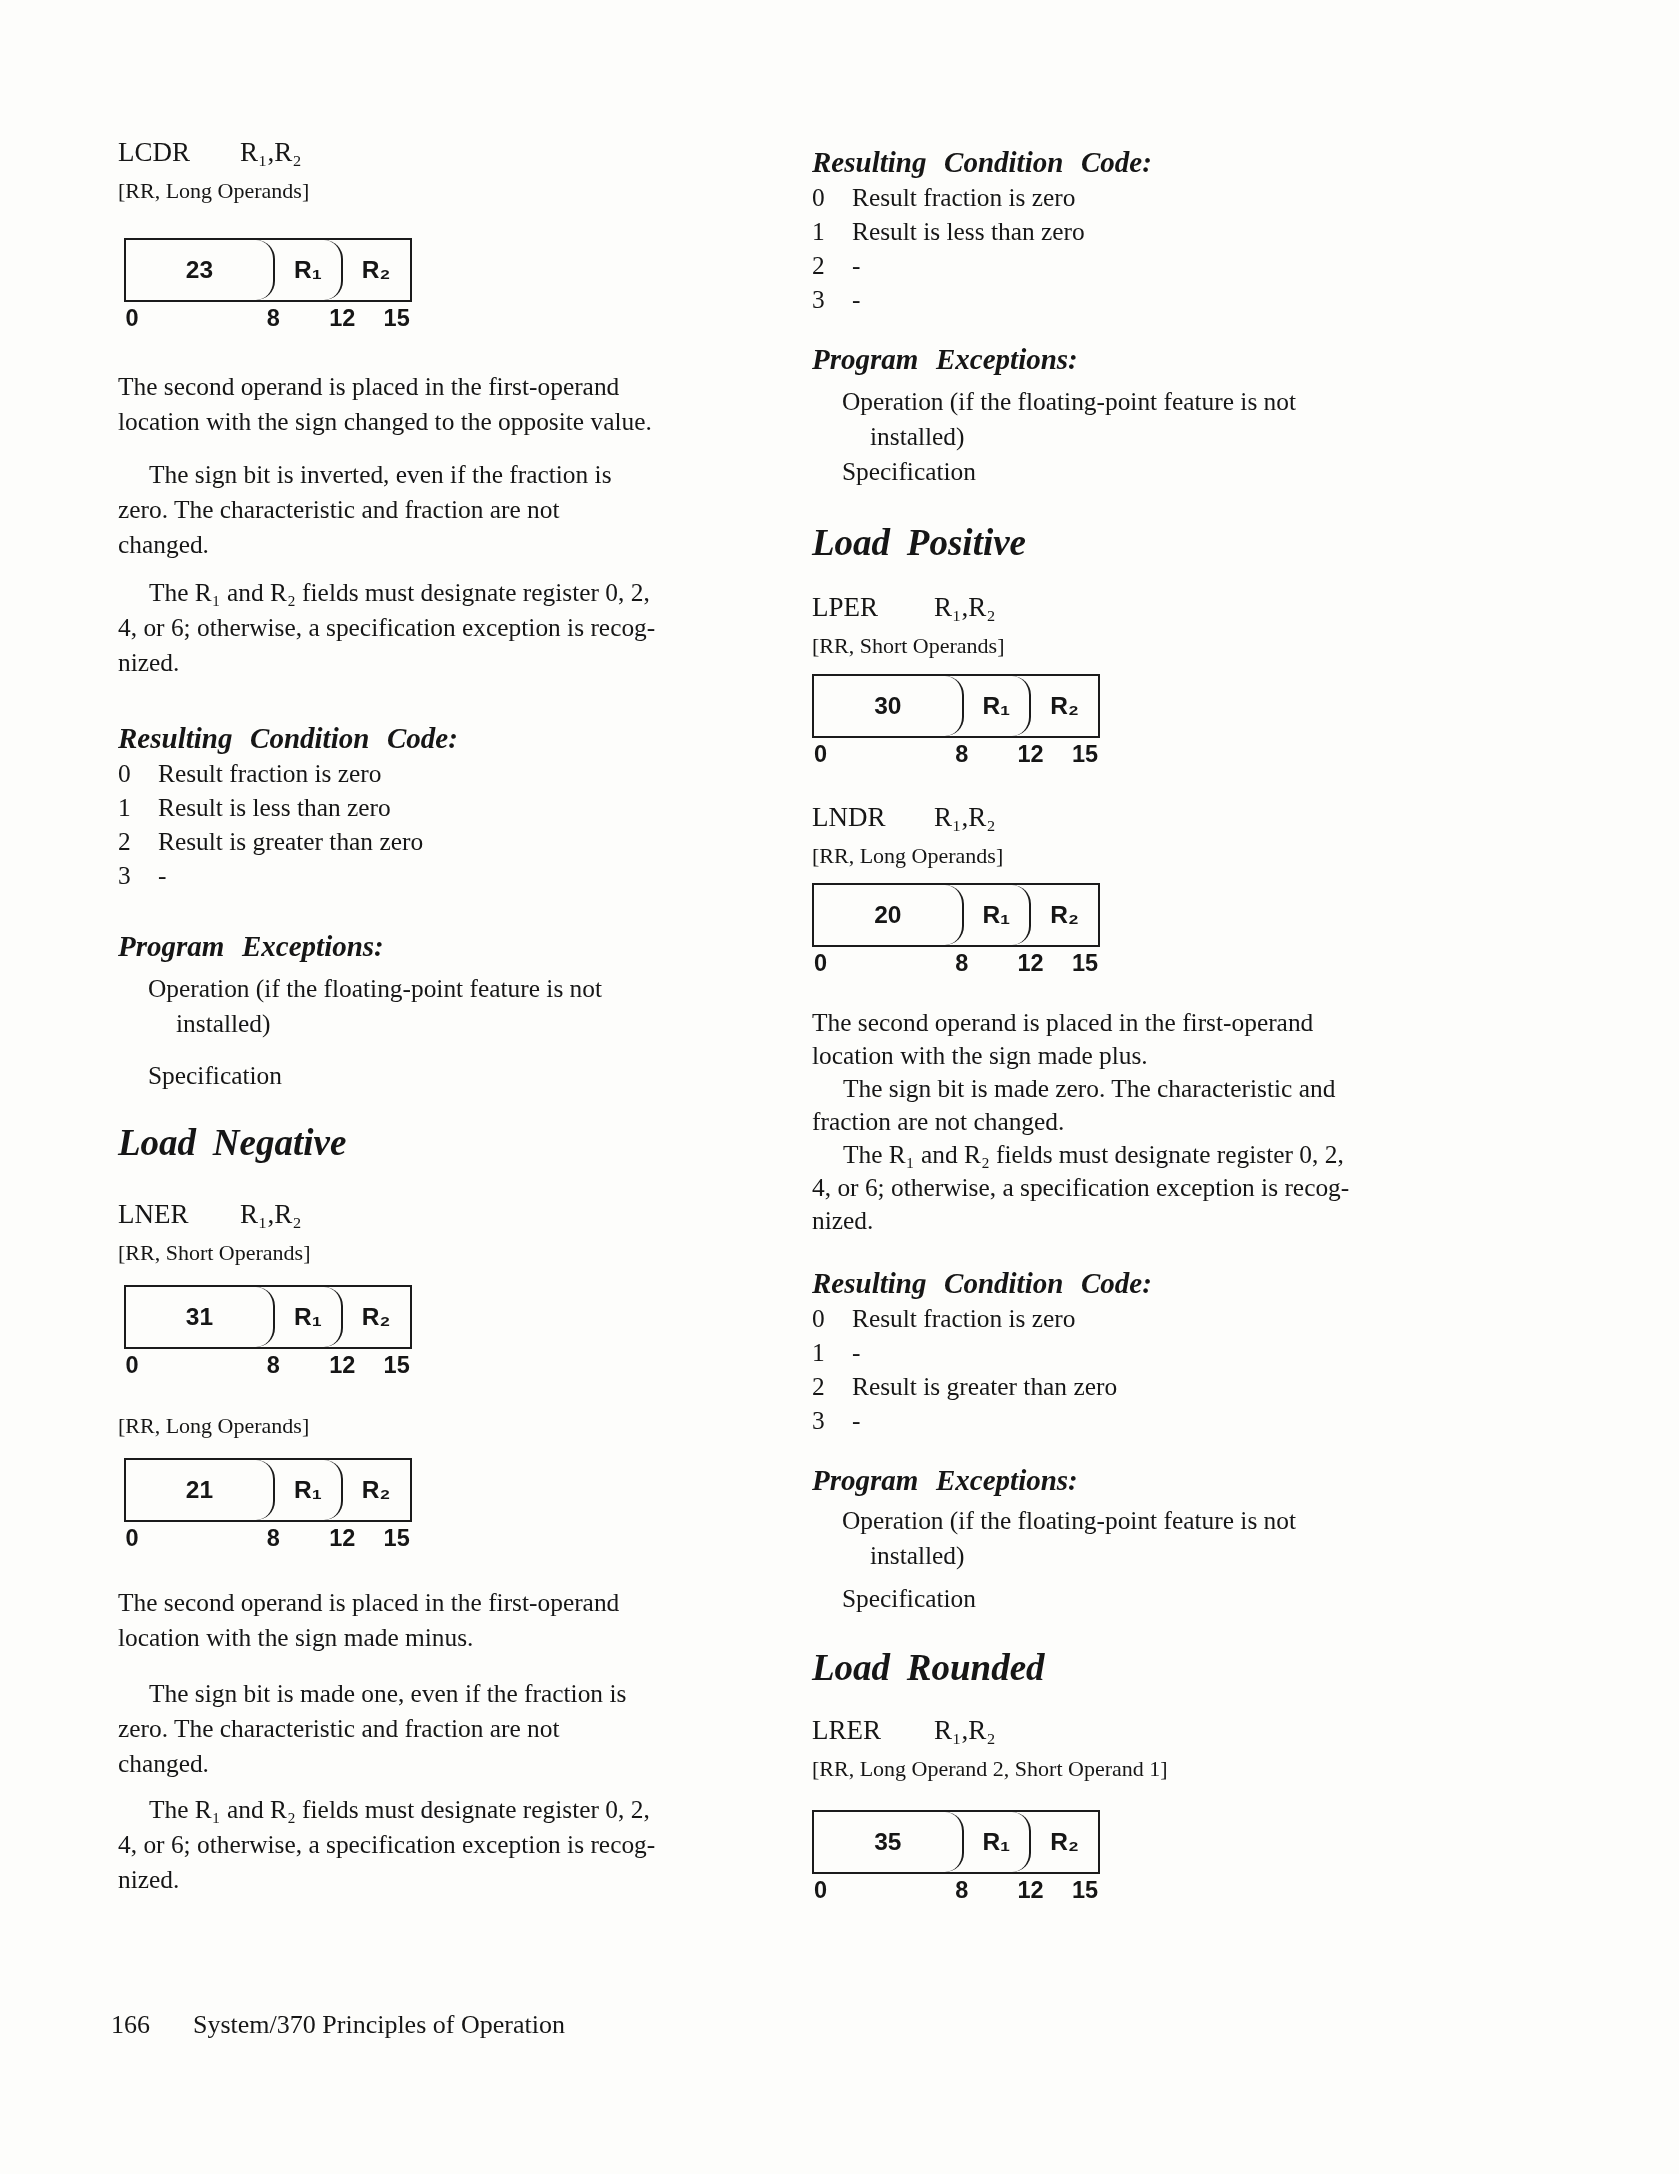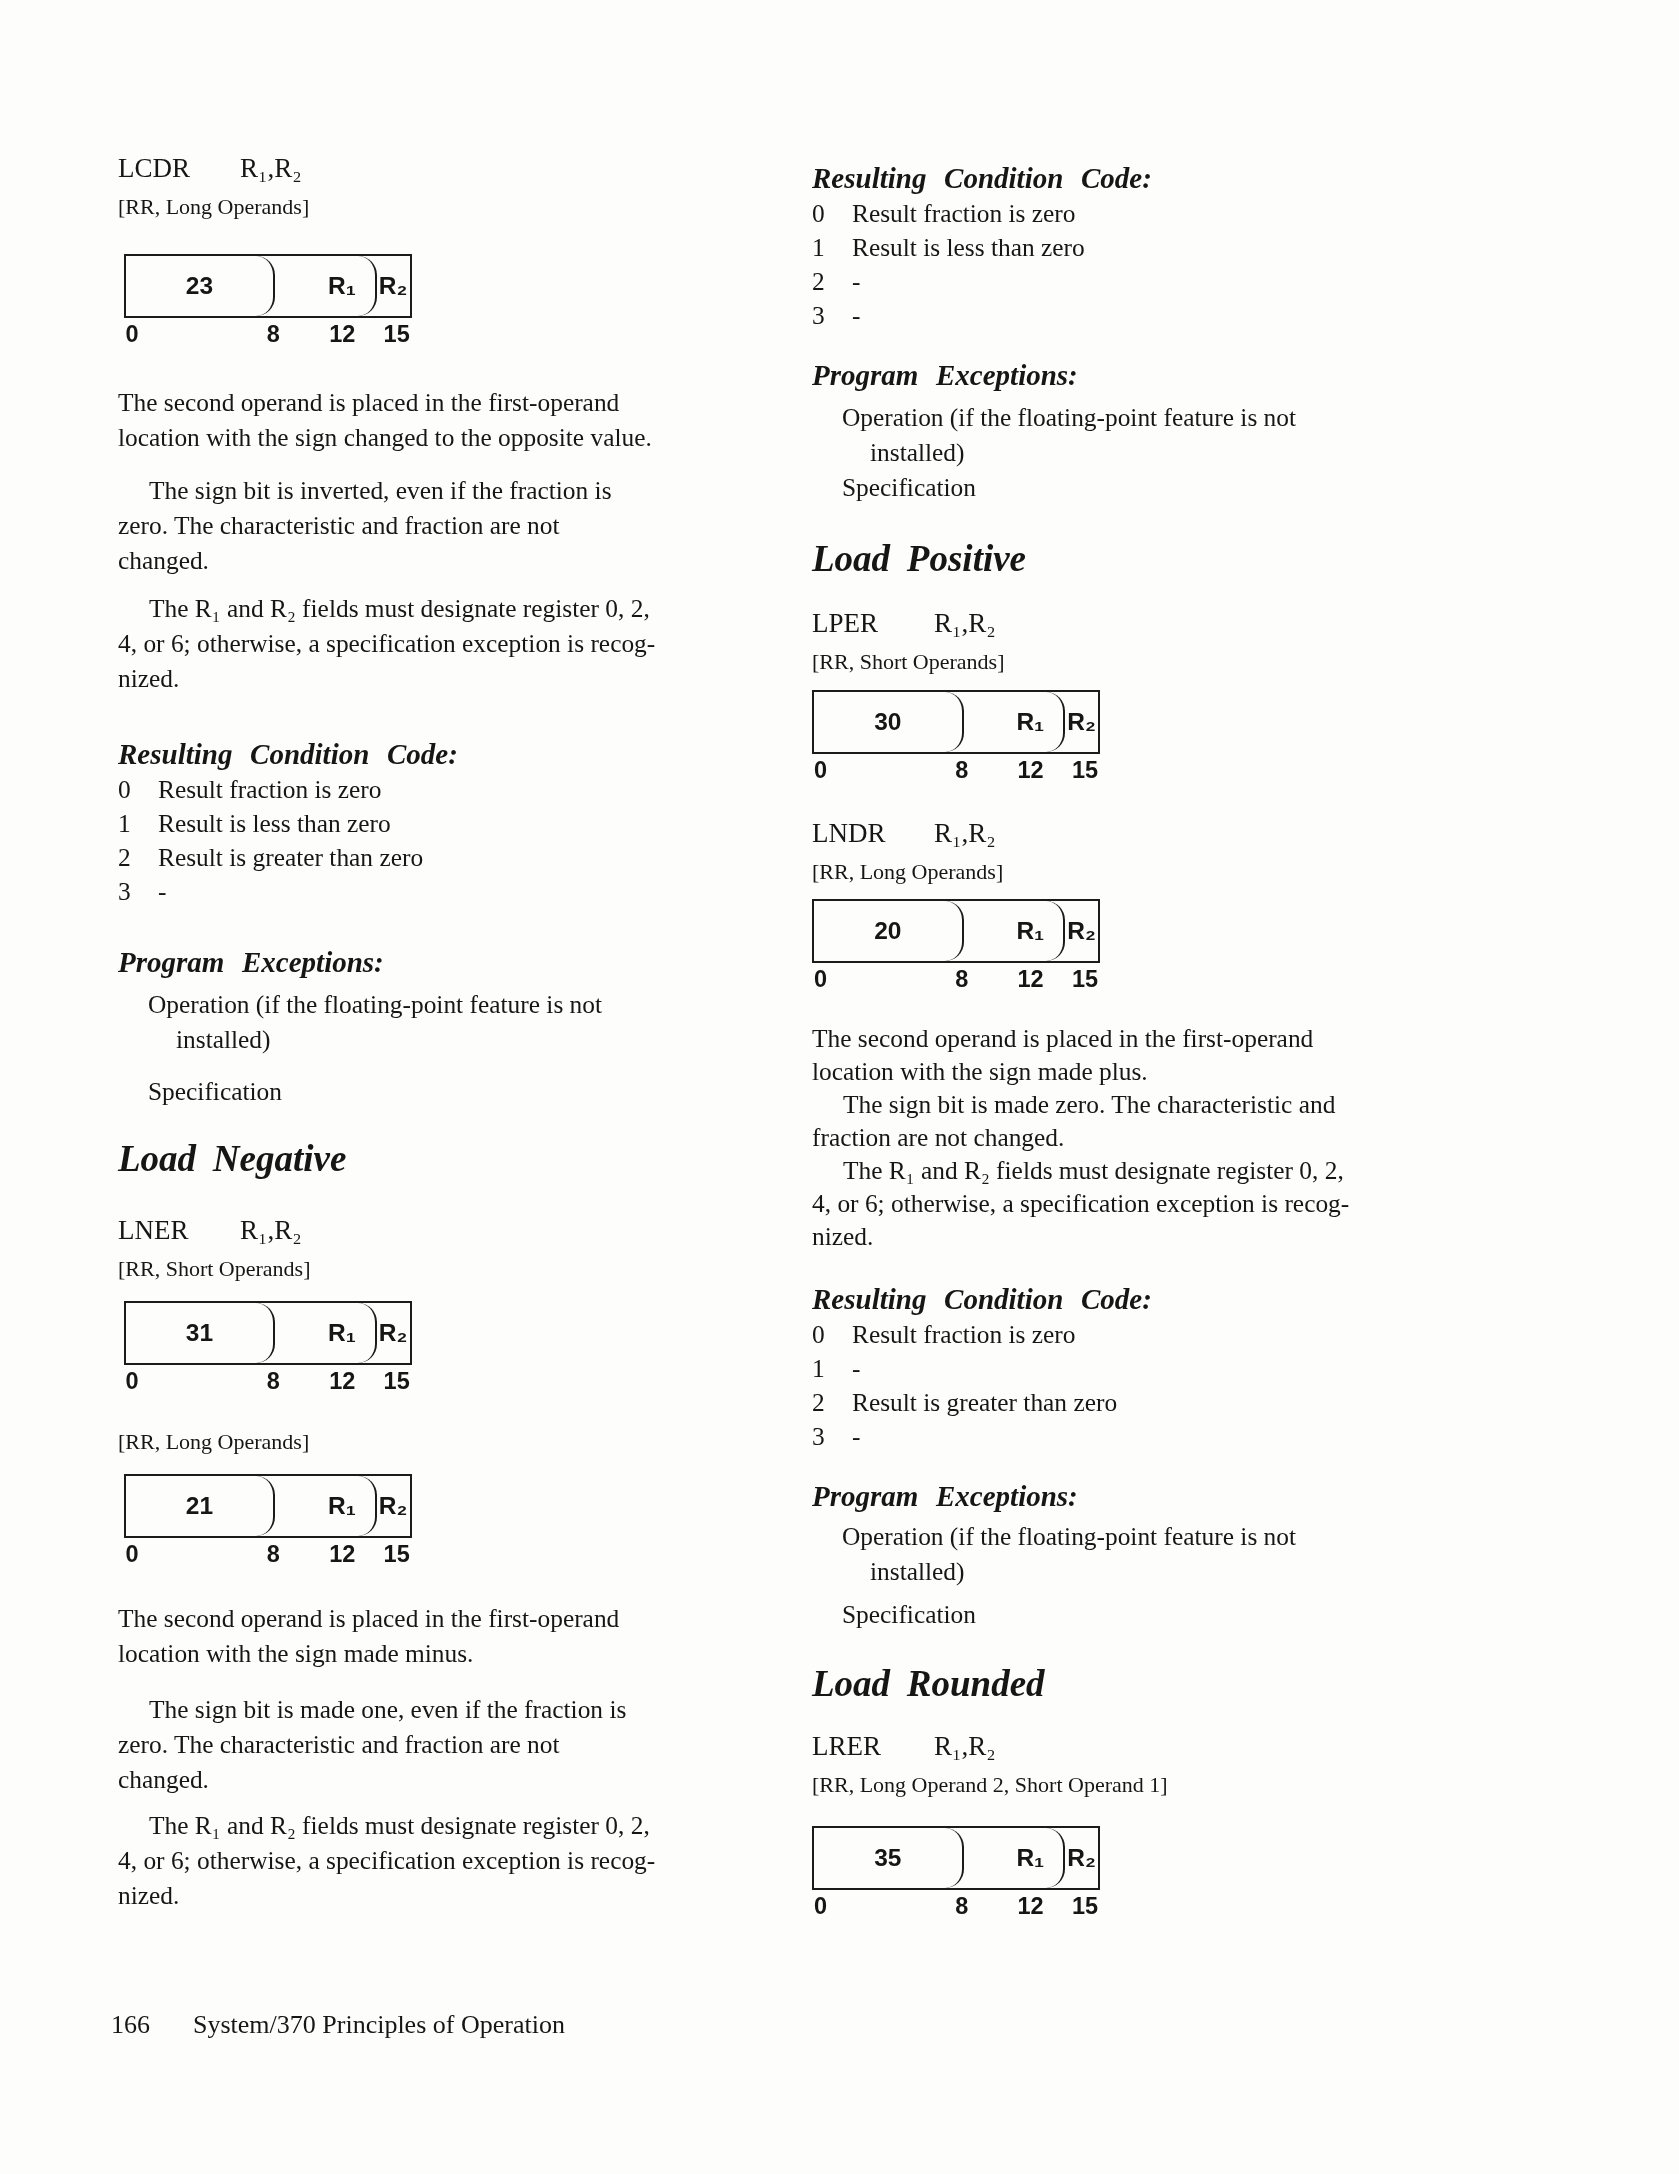--- a/index.html
+++ b/index.html
@@ -1,37 +1,37 @@
 <!DOCTYPE html>
 <html style="font-size:15px"><head>
 <meta charset="utf-8">
 <style>
   html,body{margin:0;padding:0;}
   body{
     width:1680px;height:2174px;position:relative;background:#fdfdfb;
     font-family:"Liberation Serif","DejaVu Serif",serif;color:#161616;
     overflow:hidden;
   }
-  .col{position:absolute;top:16px;}
+  .col{position:absolute;top:0;}
   .col-left{left:118px;width:672px;padding-top:132px;}
   .col-right{left:812px;width:672px;padding-top:144px;}
   div{margin:0;}
 
   
   .mn-line{font-size:27px;line-height:40px;white-space:pre;}
   .mn{display:inline-block;width:122px;}
   .fmt{font-size:22px;line-height:38px;white-space:pre;}
 
   
   .fbox{margin-left:5.6px;width:288px;font-family:"Liberation Sans","DejaVu Sans",sans-serif;font-weight:600;}
   .col-right .fbox{margin-left:0;text-align:right;}
   .frow{display:flex;height:60px;border:2.8px solid #1b1b1b;background:#fdfdfb;}
   .fcell{display:flex;align-items:center;justify-content:center;font-size:24.5px;border-radius:19px;}
   .fop{width:52%;border-right:2.8px solid #1b1b1b;}
-  .fr1{width:23%;border-right:2.8px solid #1b1b1b;padding-left:34px;}
+  .fr1{width:23%;border-right:2.8px solid #1b1b1b;}
   .fr2{flex:1;}
   .fticks{position:relative;height:34px;font-size:23.5px;padding-top:2.8px;}
   .ft{position:absolute;top:2.8px;}
   .ft0{left:1.9px;}
   .ft8{left:52%;transform:translateX(-50%);}
   .ft12{left:75%;transform:translateX(-40%);}
   .ft15{right:1.9px;}
 
   
   .para{font-size:25.4px;line-height:35px;white-space:pre;}

